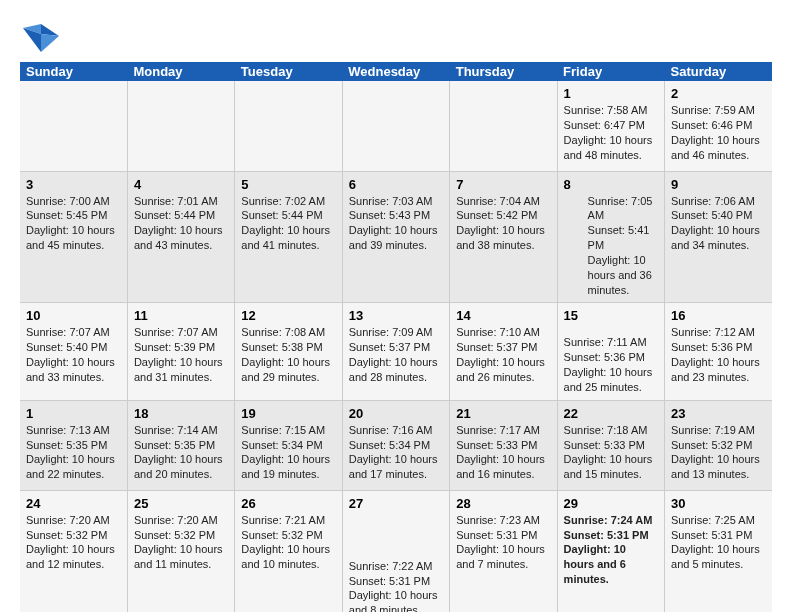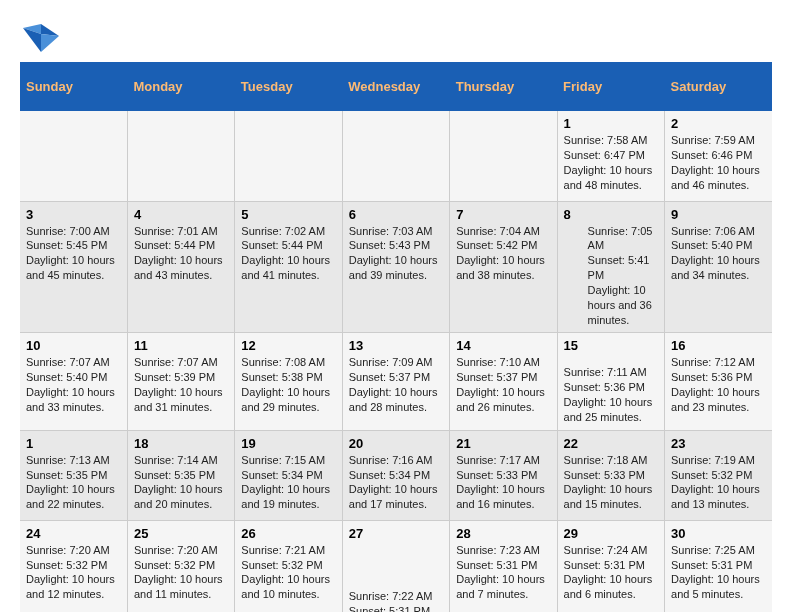--- a/index.html
+++ b/index.html
@@ -33,23 +33,23 @@
       font-weight: normal;
       color: #444;
     }
     table {
       width: 100%;
       border-collapse: collapse;
       font-size: 11px;
     }
     thead tr th {
       background-color: #1a5fb4;
-      color: #fdba74;
+      color: #ffffff;
       text-align: left;
-      padding: 17px 6px;
+      padding: 2px 6px;
       font-size: 13px;
       font-weight: bold;
     }
     tbody tr {
       border-bottom: 1px solid #ccc;
     }
     tbody tr:nth-child(odd) {
       background-color: #f5f5f5;
     }
     tbody tr:nth-child(even) {
@@ -296,21 +296,21 @@
 Daylight: 10 hours and 8 minutes.</div>
         </td>
         <td>
           <span class="day-num">28</span>
           <div class="day-info" style="white-space: pre-line;">Sunrise: 7:23 AM
 Sunset: 5:31 PM
 Daylight: 10 hours and 7 minutes.</div>
         </td>
         <td>
           <span class="day-num">29</span>
-          <div class="day-info" style="white-space: pre-line;">Sunrise: 7:24 AM
+          <div class="day-info" style="white-space: pre-line; font-weight: bold;">Sunrise: 7:24 AM
 Sunset: 5:31 PM
 Daylight: 10 hours and 6 minutes.</div>
         </td>
         <td>
           <span class="day-num">30</span>
           <div class="day-info" style="white-space: pre-line;">Sunrise: 7:25 AM
 Sunset: 5:31 PM
 Daylight: 10 hours and 5 minutes.</div>
         </td>
       </tr>

